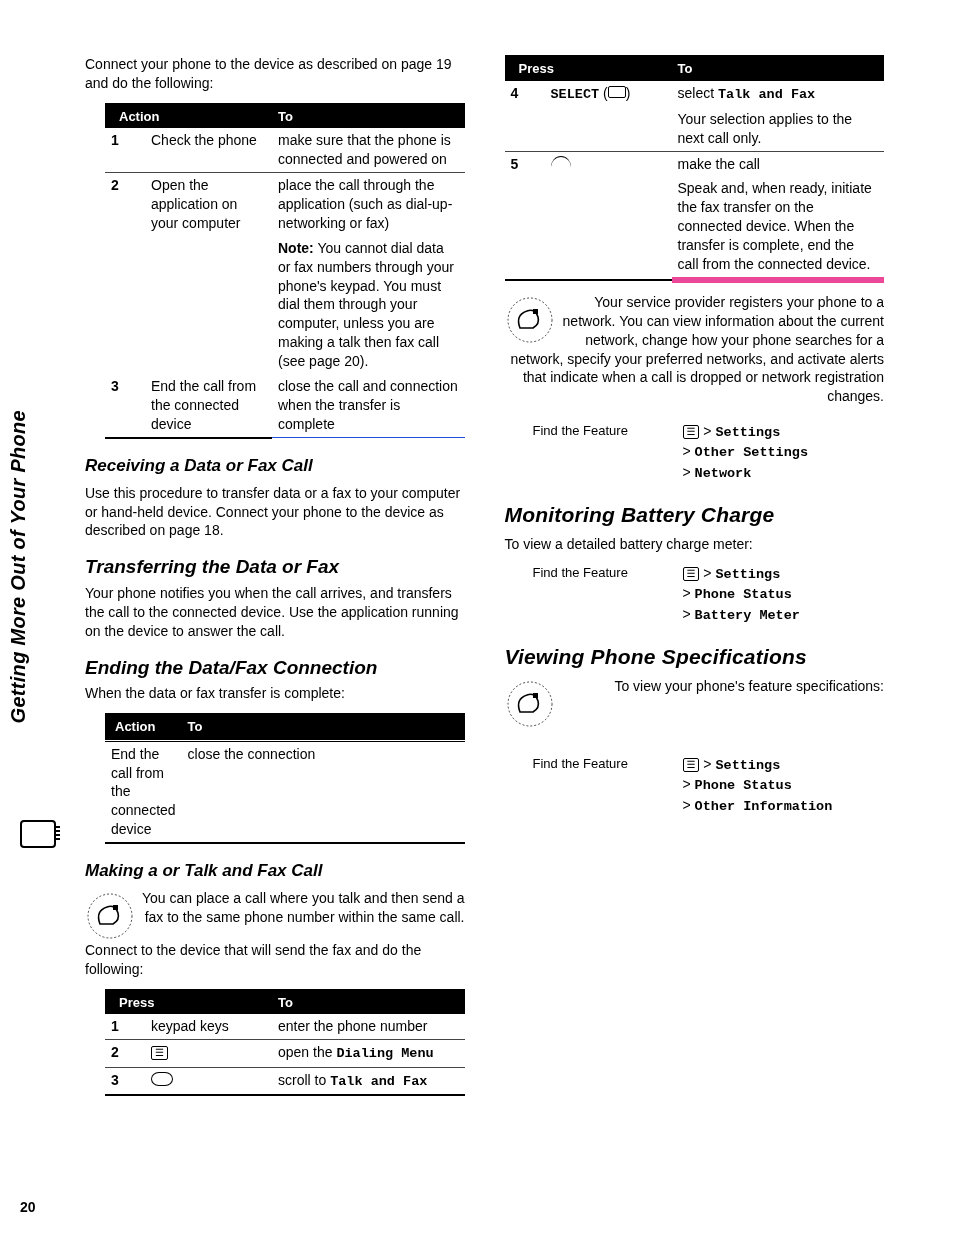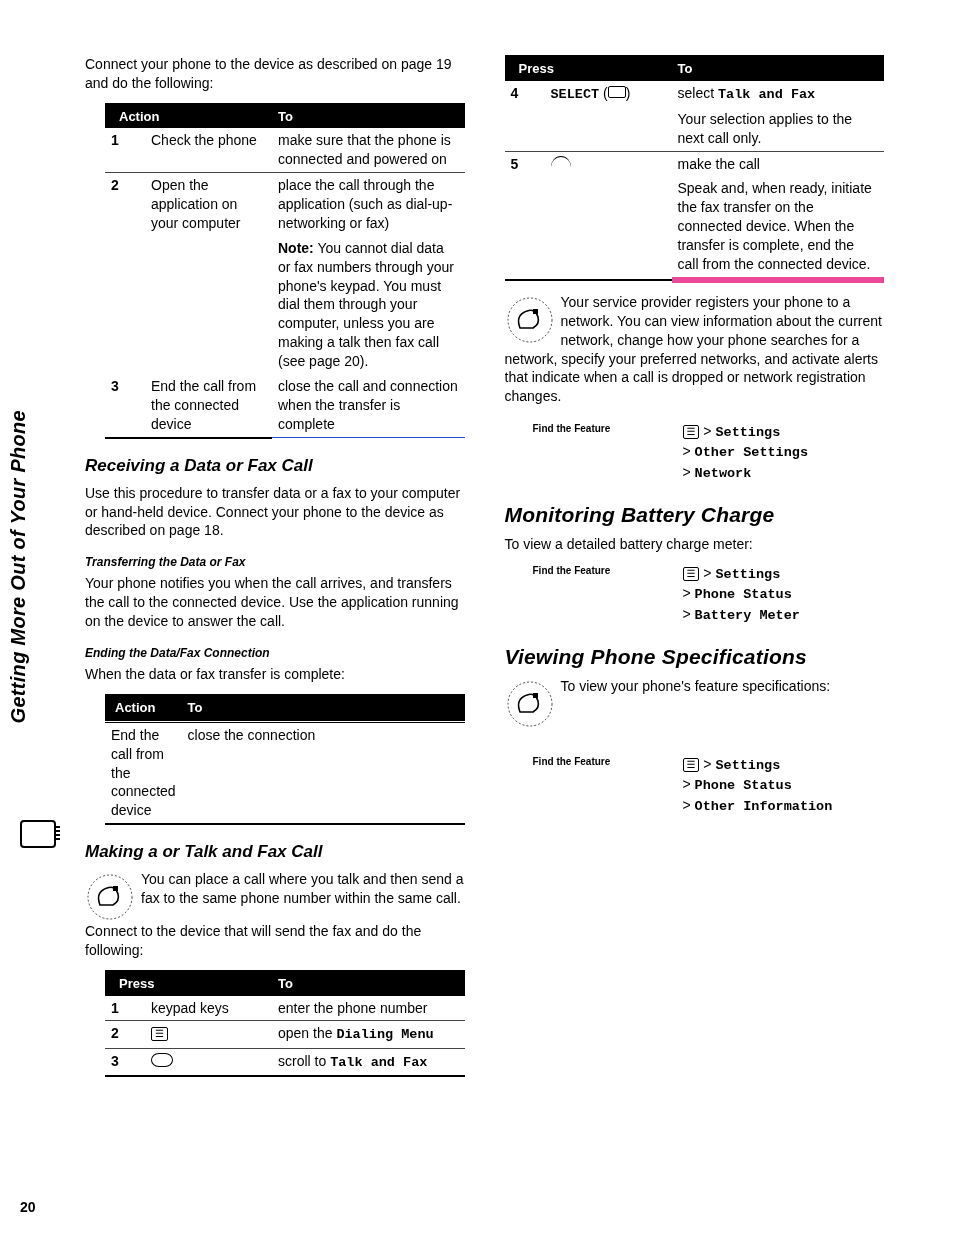--- a/index.html
+++ b/index.html
@@ -6,46 +6,46 @@
   .page{position:relative;width:954px;height:1235px;margin:0 auto;box-sizing:border-box;}
   .columns{display:flex;gap:40px;padding:55px 70px 0 85px;}
   .col{flex:1;min-width:0;}
   p,div,td,th,span{font-size:14px;line-height:1.35;}
   .body-para{margin:0 0 10px 0;font-size:14px;}
   .vtab{position:absolute;left:5px;top:410px;writing-mode:vertical-rl;transform:rotate(180deg);font-family:Arial,Helvetica,sans-serif;font-weight:bold;font-style:italic;font-size:20px;letter-spacing:0.3px;}
   .side-icon{position:absolute;left:20px;top:820px;width:32px;height:24px;border:2px solid #000;border-radius:4px;}
   .side-icon:after{content:"";position:absolute;right:-6px;top:4px;bottom:4px;width:4px;background:repeating-linear-gradient(#000,#000 2px,#fff 2px,#fff 4px);}
   .pagenum{position:absolute;left:20px;bottom:18px;font-weight:bold;font-size:14px;}
   h3.sub{font-family:Arial,Helvetica,sans-serif;font-weight:bold;font-style:italic;font-size:17px;margin:16px 0 6px 0;}
-  h4.sub2{font-family:Arial,Helvetica,sans-serif;font-weight:bold;font-style:italic;font-size:12px;margin:14px 0 4px 0;}
+  h4.sub2{font-family:Arial,Helvetica,sans-serif;font-weight:bold;font-style:italic;font-size:19px;margin:14px 0 4px 0;}
   h2.section{font-family:Arial,Helvetica,sans-serif;font-weight:900;font-style:italic;font-size:21px;margin:18px 0 6px 0;letter-spacing:0.2px;}
   table.proc{border-collapse:collapse;width:100%;margin:6px 0 10px 0;}
   table.proc thead th{background:#000;color:#fff;text-align:left;font-weight:bold;font-size:13px;padding:3px 6px;}
   table.proc thead th:first-child{width:28px;}
   table.proc thead th.indent{padding-left:14px;}
   table.proc tbody td{vertical-align:top;font-size:14px;padding:3px 6px;border-bottom:1px solid #444;}
   table.proc tbody td.noborder{border-bottom:none;}
   table.proc tbody td:first-child{font-weight:bold;width:28px;}
   table.proc tbody td.nb{font-weight:normal;}
   table.proc .act-col{width:115px;}
   .double-rule{border-top:3px double #000;}
   .monos{font-family:"Courier New",monospace;font-weight:bold;font-size:13.5px;}
   .keyicon{display:inline-block;border:1.4px solid #000;border-radius:2px;padding:0 3px;font-size:10px;line-height:12px;vertical-align:1px;}
   .iconbox{display:inline-block;width:16px;height:10px;border:1.4px solid #000;border-radius:2px;vertical-align:0px;}
   .scroll-icon{display:inline-block;width:20px;height:12px;border:1.2px solid #000;border-radius:50%/70%;position:relative;vertical-align:-1px;}
   .call-icon{display:inline-block;width:20px;height:10px;border-top:1.6px solid #000;border-radius:50%/100% 100% 0 0;vertical-align:2px;}
   .feat-icon{float:left;width:50px;height:50px;border:0;margin:2px 6px 0 0;font-size:7px;text-align:center;line-height:1;display:flex;align-items:center;justify-content:center;}
   .feat-icon svg{width:50px;height:50px;}
   .clear{clear:both;}
   .find-row{display:flex;margin:6px 0 6px 28px;}
-  .find-label{font-weight:bold;font-size:10px;width:150px;flex:none;}
+  .find-label{font-weight:normal;font-size:13px;width:150px;flex:none;}
   .find-body{flex:1;font-size:13.5px;}
   .find-body .line{white-space:nowrap;}
   .col-right{min-width:0;}
-  .para-flow{overflow:hidden;}
+  .para-flow{overflow:hidden;text-align:right;}
   .col-left table.proc{margin-left:20px;width:calc(100% - 20px);}
   .table-topcap{border-top:2px solid #000;}
 </style>
 </head>
 <body>
 
 <div class="page">
 
   <div class="vtab">Getting More Out of Your Phone</div>
   <div class="side-icon"></div>

